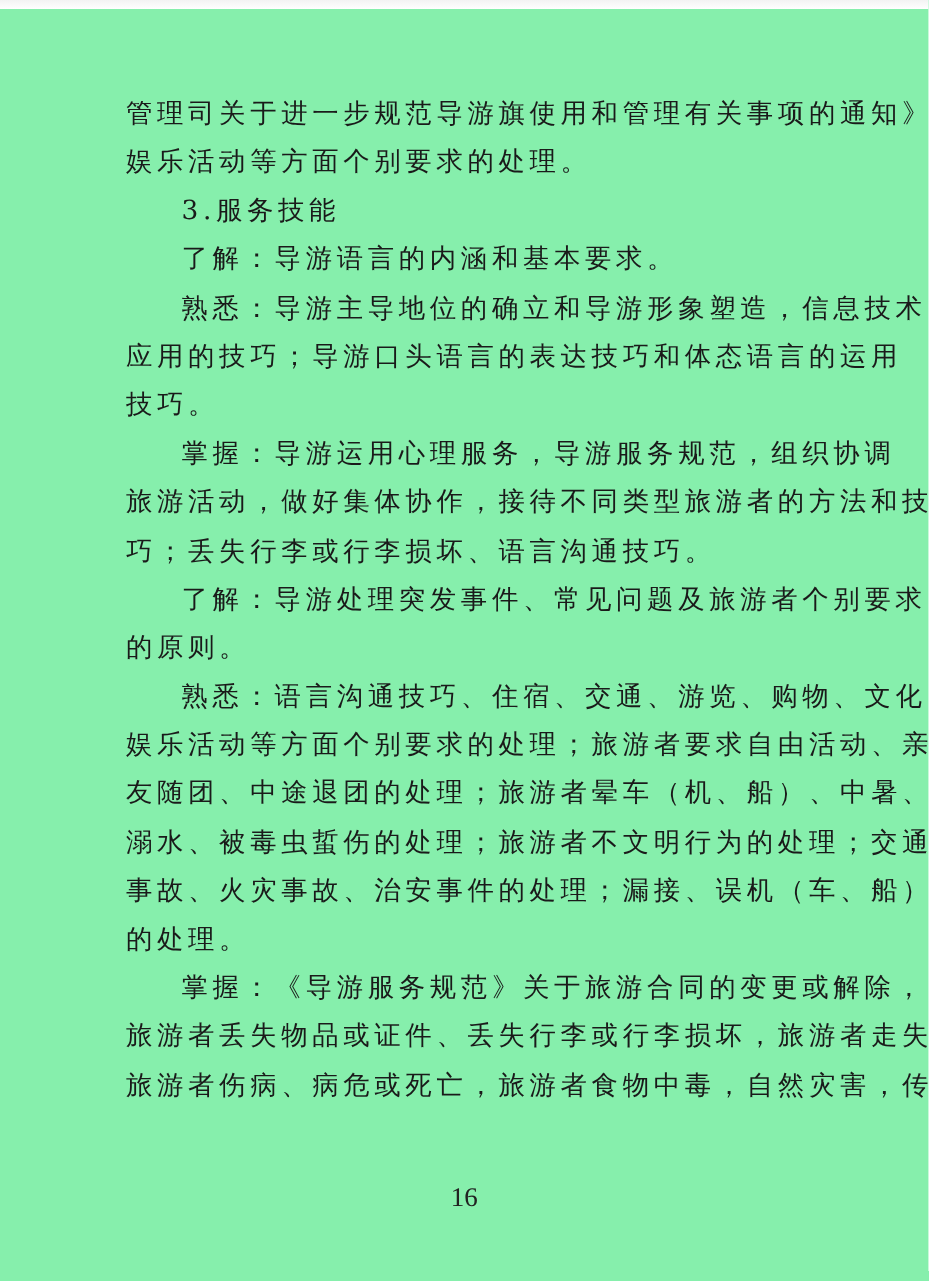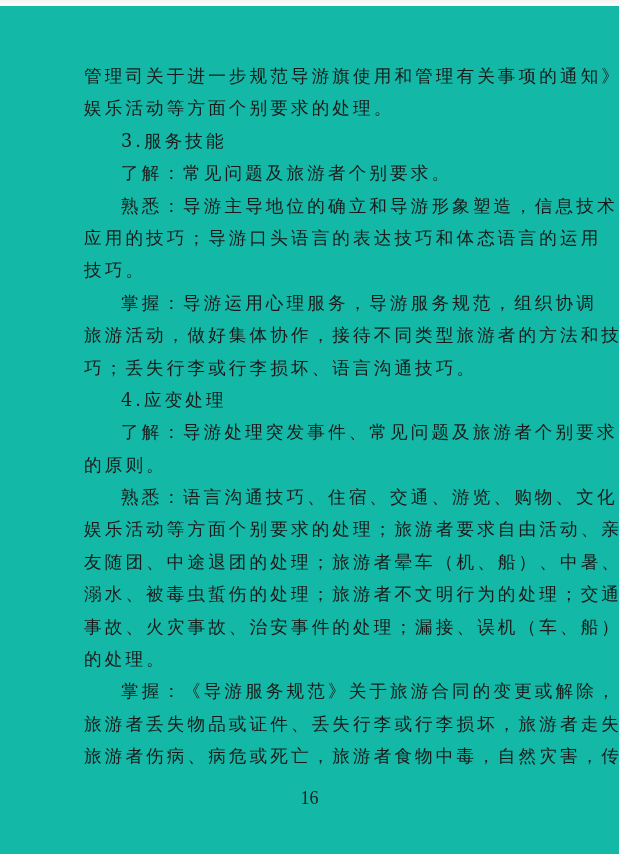--- a/index.html
+++ b/index.html
@@ -13,21 +13,21 @@
       position: relative;
       overflow: hidden;
       font-family: "DejaVu Serif", "Liberation Serif", serif;
       color: #1a1a1a;
     }
     .page {
       position: absolute;
       left: 0; top: 0;
       width: 619px;
       height: 854px;
-      background: #14b8a6;
+      background: #86efac;
     }
     .topshade {
       position: absolute;
       left: 0; top: 0;
       width: 619px;
       height: 6px;
       background: linear-gradient(#f3f3f3, #ffffff);
     }
     .body-text {
       position: absolute;
@@ -59,28 +59,27 @@
 </head>
 <body>
 
 <div class="page">
   <div class="topshade"></div>
 
   <div class="body-text">
     <div class="line">管理司关于进一步规范导游旗使用和管理有关事项的通知》</div>
     <div class="line">娱乐活动等方面个别要求的处理。</div>
     <div class="line indent">3.服务技能</div>
-    <div class="line indent">了解：常见问题及旅游者个别要求。</div>
+    <div class="line indent">了解：导游语言的内涵和基本要求。</div>
     <div class="line indent">熟悉：导游主导地位的确立和导游形象塑造，信息技术</div>
     <div class="line">应用的技巧；导游口头语言的表达技巧和体态语言的运用</div>
     <div class="line">技巧。</div>
     <div class="line indent">掌握：导游运用心理服务，导游服务规范，组织协调</div>
     <div class="line">旅游活动，做好集体协作，接待不同类型旅游者的方法和技</div>
     <div class="line">巧；丢失行李或行李损坏、语言沟通技巧。</div>
-    <div class="line indent">4.应变处理</div>
     <div class="line indent">了解：导游处理突发事件、常见问题及旅游者个别要求</div>
     <div class="line">的原则。</div>
     <div class="line indent">熟悉：语言沟通技巧、住宿、交通、游览、购物、文化</div>
     <div class="line">娱乐活动等方面个别要求的处理；旅游者要求自由活动、亲</div>
     <div class="line">友随团、中途退团的处理；旅游者晕车（机、船）、中暑、</div>
     <div class="line">溺水、被毒虫蜇伤的处理；旅游者不文明行为的处理；交通</div>
     <div class="line">事故、火灾事故、治安事件的处理；漏接、误机（车、船）</div>
     <div class="line">的处理。</div>
     <div class="line indent">掌握：《导游服务规范》关于旅游合同的变更或解除，</div>
     <div class="line">旅游者丢失物品或证件、丢失行李或行李损坏，旅游者走失，</div>

